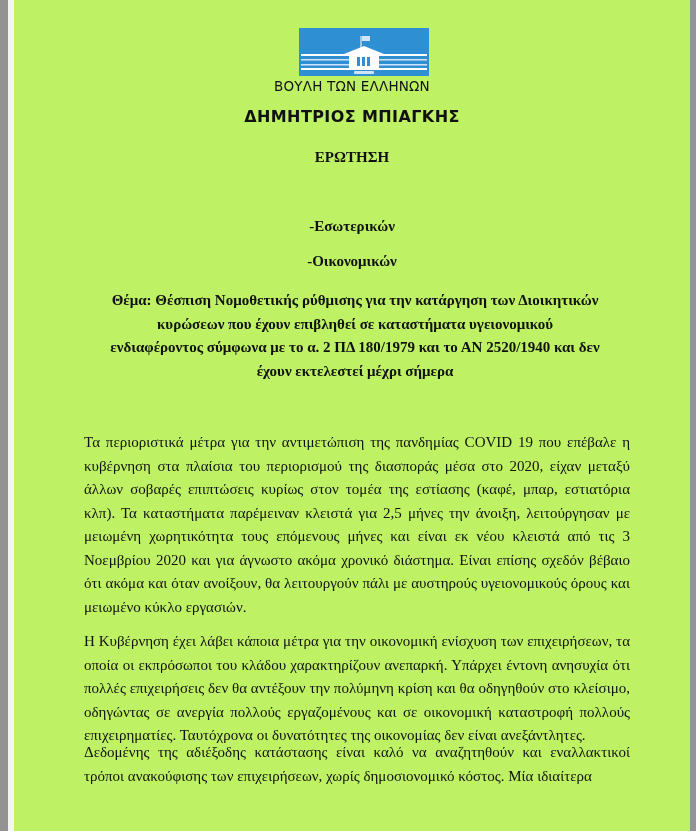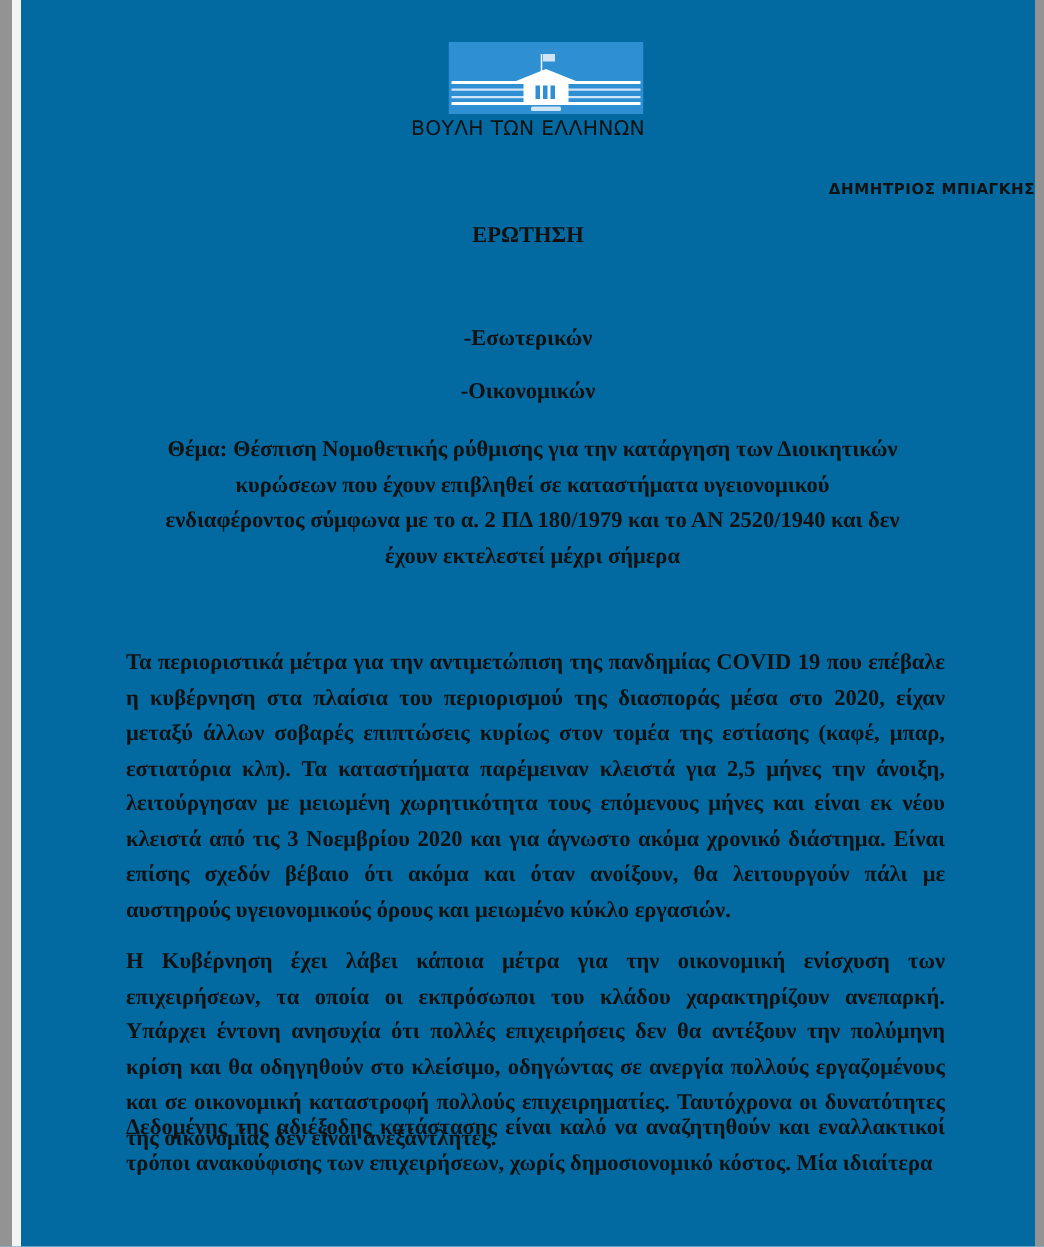--- a/index.html
+++ b/index.html
@@ -1,35 +1,35 @@
 <!DOCTYPE html>
 <html><head>
 <meta charset="utf-8">
 <style>
   html, body { margin: 0; padding: 0; }
   body { width: 696px; height: 831px; overflow: hidden; background: #ffffff; position: relative; font-family: "Liberation Serif", serif; color: #111; }
   .side-left { position: absolute; left: 0; top: 0; width: 8px; height: 831px; background: #939393; }
   .side-left-gap { position: absolute; left: 8px; top: 0; width: 6px; height: 831px; background: #f4f4f4; }
   .side-right { position: absolute; right: 0; top: 0; width: 6px; height: 831px; background: #939393; }
-  .page { position: absolute; left: 14px; top: 0; width: 676px; height: 831px; background: #0369a1; }
+  .page { position: absolute; left: 14px; top: 0; width: 676px; height: 831px; background: #bef264; }
 
   .logo { position: absolute; left: 285px; top: 28px; width: 130px; height: 48px; }
   .logo-caption { position: absolute; left: 0; width: 676px; top: 78px; text-align: center; font-family: "DejaVu Sans", sans-serif; font-size: 13.5px; color: #111; letter-spacing: 0.2px; }
-  .mp-name { position: absolute; left: 0; width: 676px; top: 121px; text-align: right; font-family: "DejaVu Sans", sans-serif; font-weight: bold; font-size: 10px; letter-spacing: 0.4px; }
+  .mp-name { position: absolute; left: 0; width: 676px; top: 107px; text-align: center; font-family: "DejaVu Sans", sans-serif; font-weight: bold; font-size: 16px; letter-spacing: 0.4px; }
   .mp-title { position: absolute; left: 0; width: 676px; top: 121px; text-align: center; font-family: "DejaVu Sans", sans-serif; font-size: 10px; }
 
   .center-bold { position: absolute; left: 0; width: 676px; text-align: center; font-weight: bold; font-size: 15px; }
   .q-title { top: 149px; }
   .to { top: 183px; }
   .min1 { top: 218px; }
   .min2 { top: 253px; }
 
   .subject { position: absolute; left: 96px; width: 490px; top: 289px; text-align: center; font-weight: bold; font-size: 15px; line-height: 23.5px; }
 
-  .para { position: absolute; left: 70px; width: 546px; font-size: 15px; line-height: 23.5px; text-align: justify; text-align-last: left; font-weight: bold; }
+  .para { position: absolute; left: 70px; width: 546px; font-size: 15px; line-height: 23.5px; text-align: justify; text-align-last: left; }
   .p1 { top: 431px; }
   .p2 { top: 630px; }
   .p3 { top: 741px; }
 </style>
 </head>
 <body>
 
 <div class="side-left"></div>
 <div class="side-left-gap"></div>
 <div class="side-right"></div>

